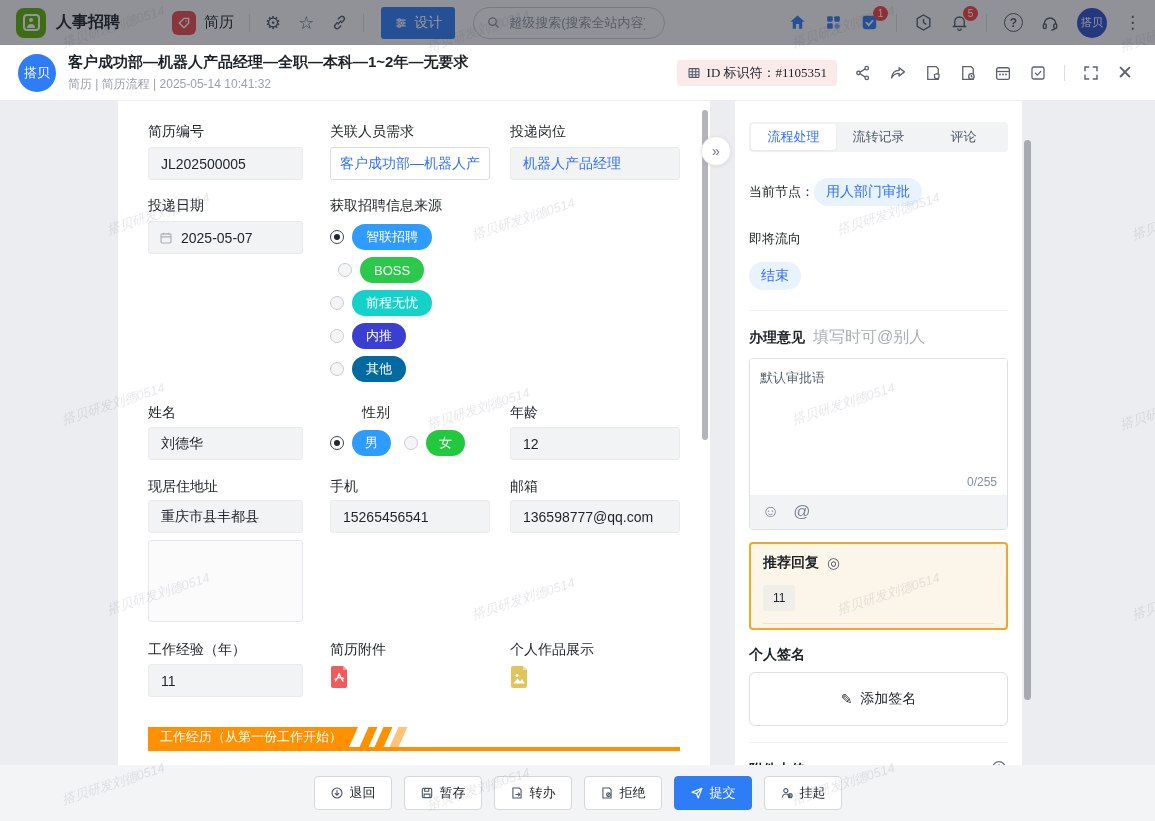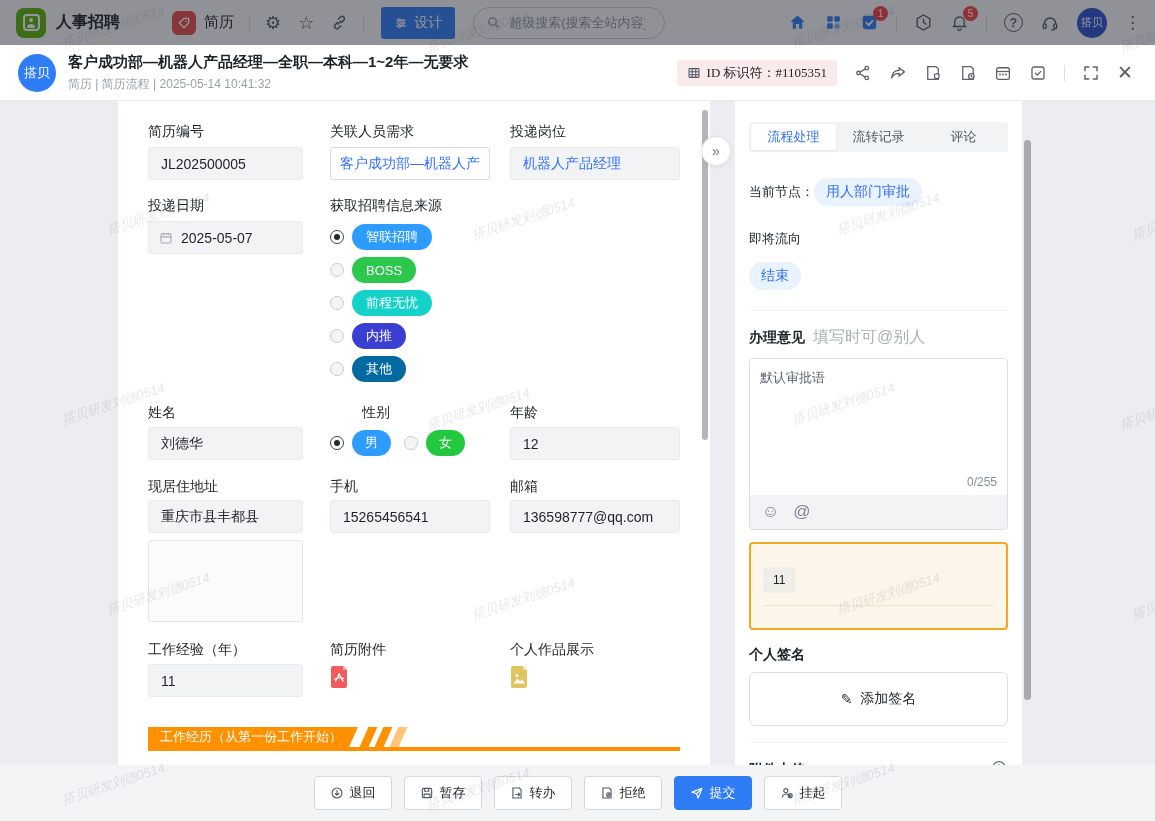--- a/index.html
+++ b/index.html
@@ -292,21 +292,21 @@
             <path d="M3.5 10 H20.5 M8 2.8 V6.5 M16 2.8 V6.5"></path>
           </svg>
         <span>2025-05-07</span>
       </div>
 
       <div class="f-label" style="left:212px;top:97px;">获取招聘信息来源</div>
       <div class="radio-row" style="left:212px;top:124px;">
           <span class="radio sel"></span>
           <span class="pill c-blue">智联招聘</span>
         </div>
-      <div class="radio-row" style="left:212px;top:157px;">
+      <div class="radio-row" style="left:220px;top:157px;">
           <span class="radio"></span>
           <span class="pill c-green">BOSS</span>
         </div>
       <div class="radio-row" style="left:212px;top:190px;">
           <span class="radio"></span>
           <span class="pill c-cyan">前程无忧</span>
         </div>
       <div class="radio-row" style="left:212px;top:223px;">
           <span class="radio"></span>
           <span class="pill c-indigo">内推</span>
@@ -398,20 +398,24 @@
       <div class="op-box">
         <textarea placeholder="默认审批语" style=""></textarea>
         <div class="op-counter">0/255</div>
         <div class="op-tools">
           <span>☺</span>
           <span>@</span>
         </div>
       </div>
 
       <div class="qr-box">
+        <div class="qr-head">
+          <span>推荐回复</span>
+          <span class="qr-eye">◎</span>
+        </div>
         <span class="qr-chip">11</span>
         <div class="qr-div"></div>
       </div>
 
       <div class="sig-label">个人签名</div>
       <button class="sig-btn">
         <span>✎</span>
         <span>添加签名</span>
       </button>
 

